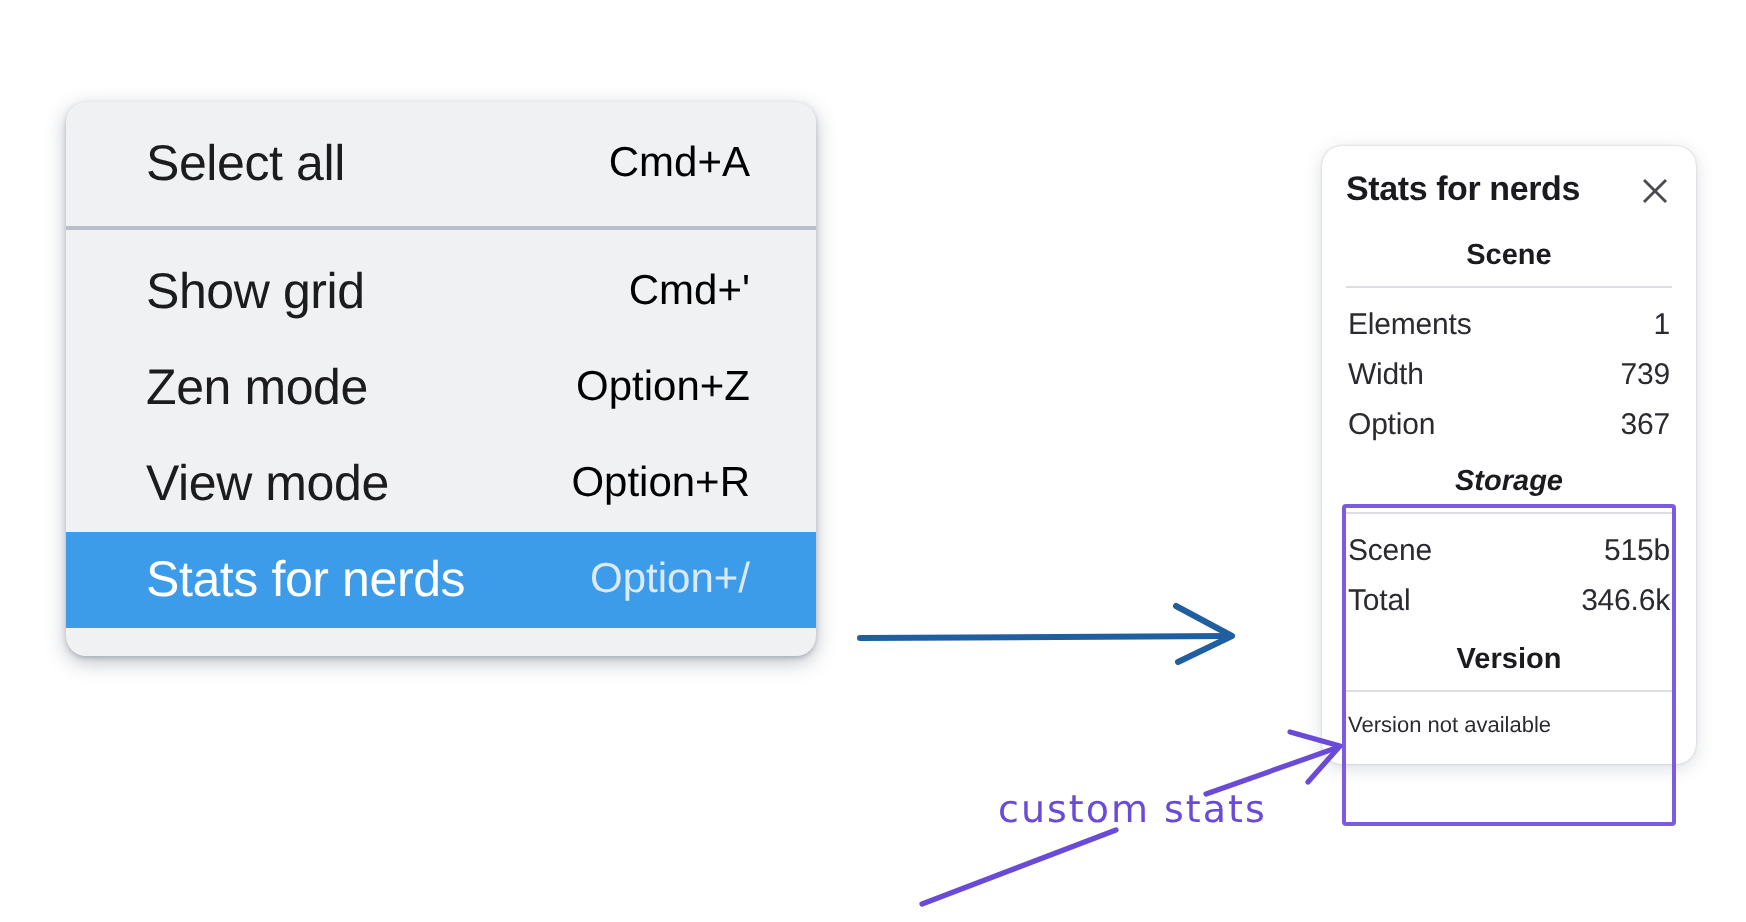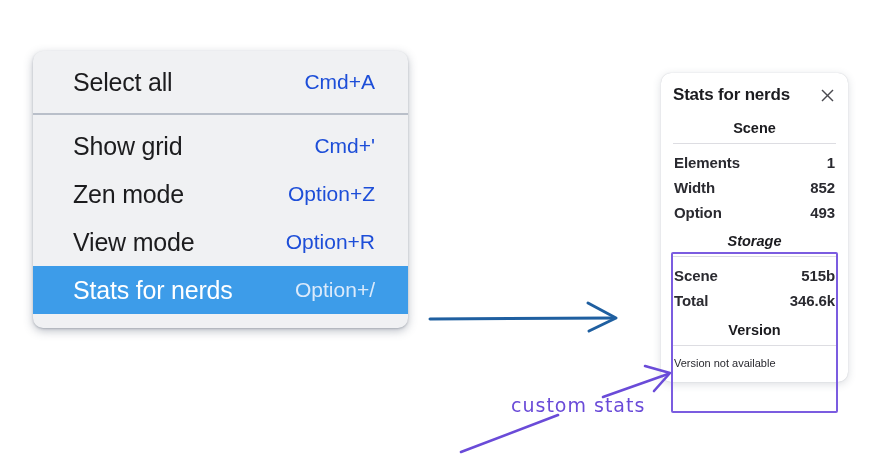--- a/index.html
+++ b/index.html
@@ -53,21 +53,21 @@
 
   .menu-label {
     font-size: 25px;
     color: #1c1c1e;
     letter-spacing: -0.2px;
     white-space: nowrap;
   }
 
   .menu-shortcut {
     font-size: 21px;
-    color: #1d4ed8;
+    color: #000000;
     white-space: nowrap;
   }
 
   .menu-item.selected .menu-label { color: #ffffff; }
   .menu-item.selected .menu-shortcut { color: #dbeafb; }
 
   #menu-bottom-pad { height: 14px; }
 
   
   #stats-panel {
@@ -121,21 +121,20 @@
     margin: 0 2px 6px 2px;
   }
 
   .stat-row {
     display: flex;
     align-items: center;
     justify-content: space-between;
     font-size: 15px;
     color: #2a2a30;
     padding: 4px 3px;
-    font-weight: bold;
   }
   .stat-key { letter-spacing: -0.1px; }
   .stat-val { letter-spacing: -0.1px; }
 
   .plain-row {
     font-size: 11px;
     color: #2a2a30;
     padding: 5px 3px 2px 3px;
   }
 
@@ -154,21 +153,21 @@
   
   #annotations {
     position: absolute;
     left: 0; top: 0;
     width: 873px; height: 461px;
     pointer-events: none;
   }
 
   #annotation-text {
     position: absolute;
-    left: 511px;
+    left: 499px;
     top: 394px;
     font-family: "DejaVu Sans", sans-serif;
     font-size: 19px;
     color: #6a4bd8;
     letter-spacing: 1.0px;
     white-space: nowrap;
   }
 </style>
 </head>
 <body>
@@ -222,25 +221,25 @@
 
     <div class="stats-section">
       <div class="section-heading">Scene</div>
       <div class="section-rule"></div>
       <div class="stat-row">
         <span class="stat-key">Elements</span>
         <span class="stat-val">1</span>
       </div>
       <div class="stat-row">
         <span class="stat-key">Width</span>
-        <span class="stat-val">852</span>
+        <span class="stat-val">739</span>
       </div>
       <div class="stat-row">
         <span class="stat-key">Option</span>
-        <span class="stat-val">493</span>
+        <span class="stat-val">367</span>
       </div>
     </div>
 
     <div class="stats-section">
       <div class="section-heading" style="padding-top:8px;font-style:italic;">Storage</div>
       <div class="section-rule"></div>
       <div class="stat-row">
         <span class="stat-key">Scene</span>
         <span class="stat-val">515b</span>
       </div>

